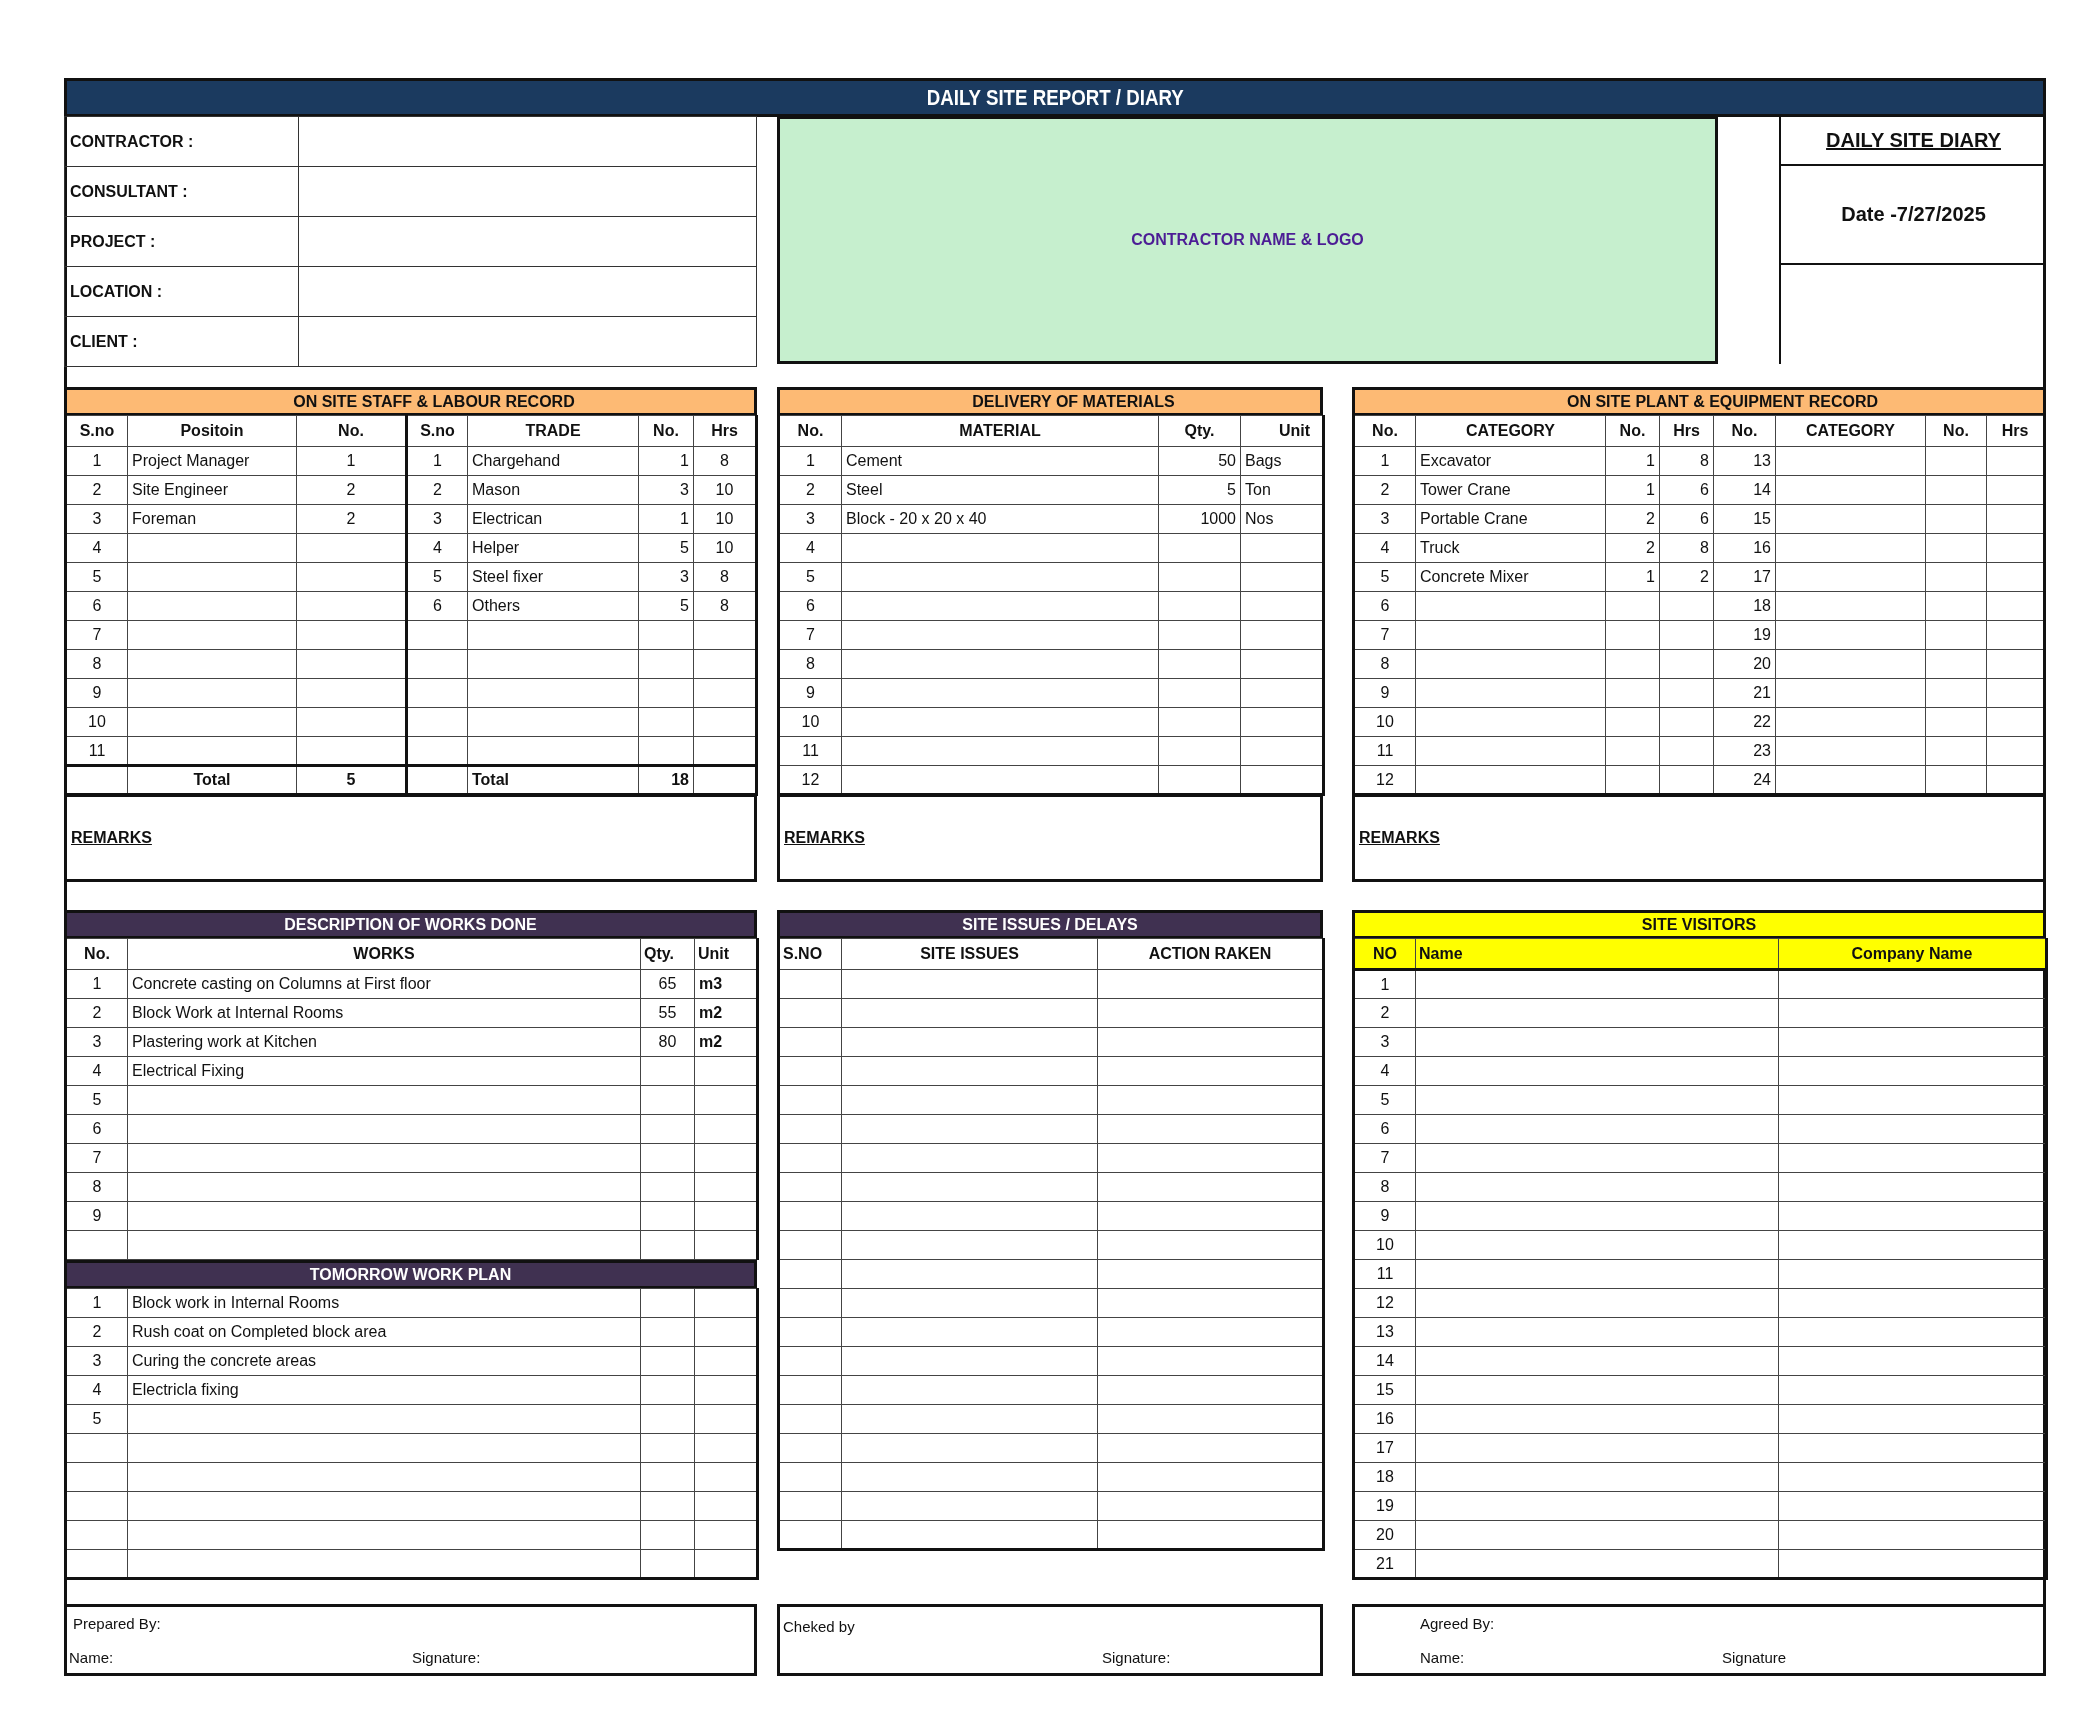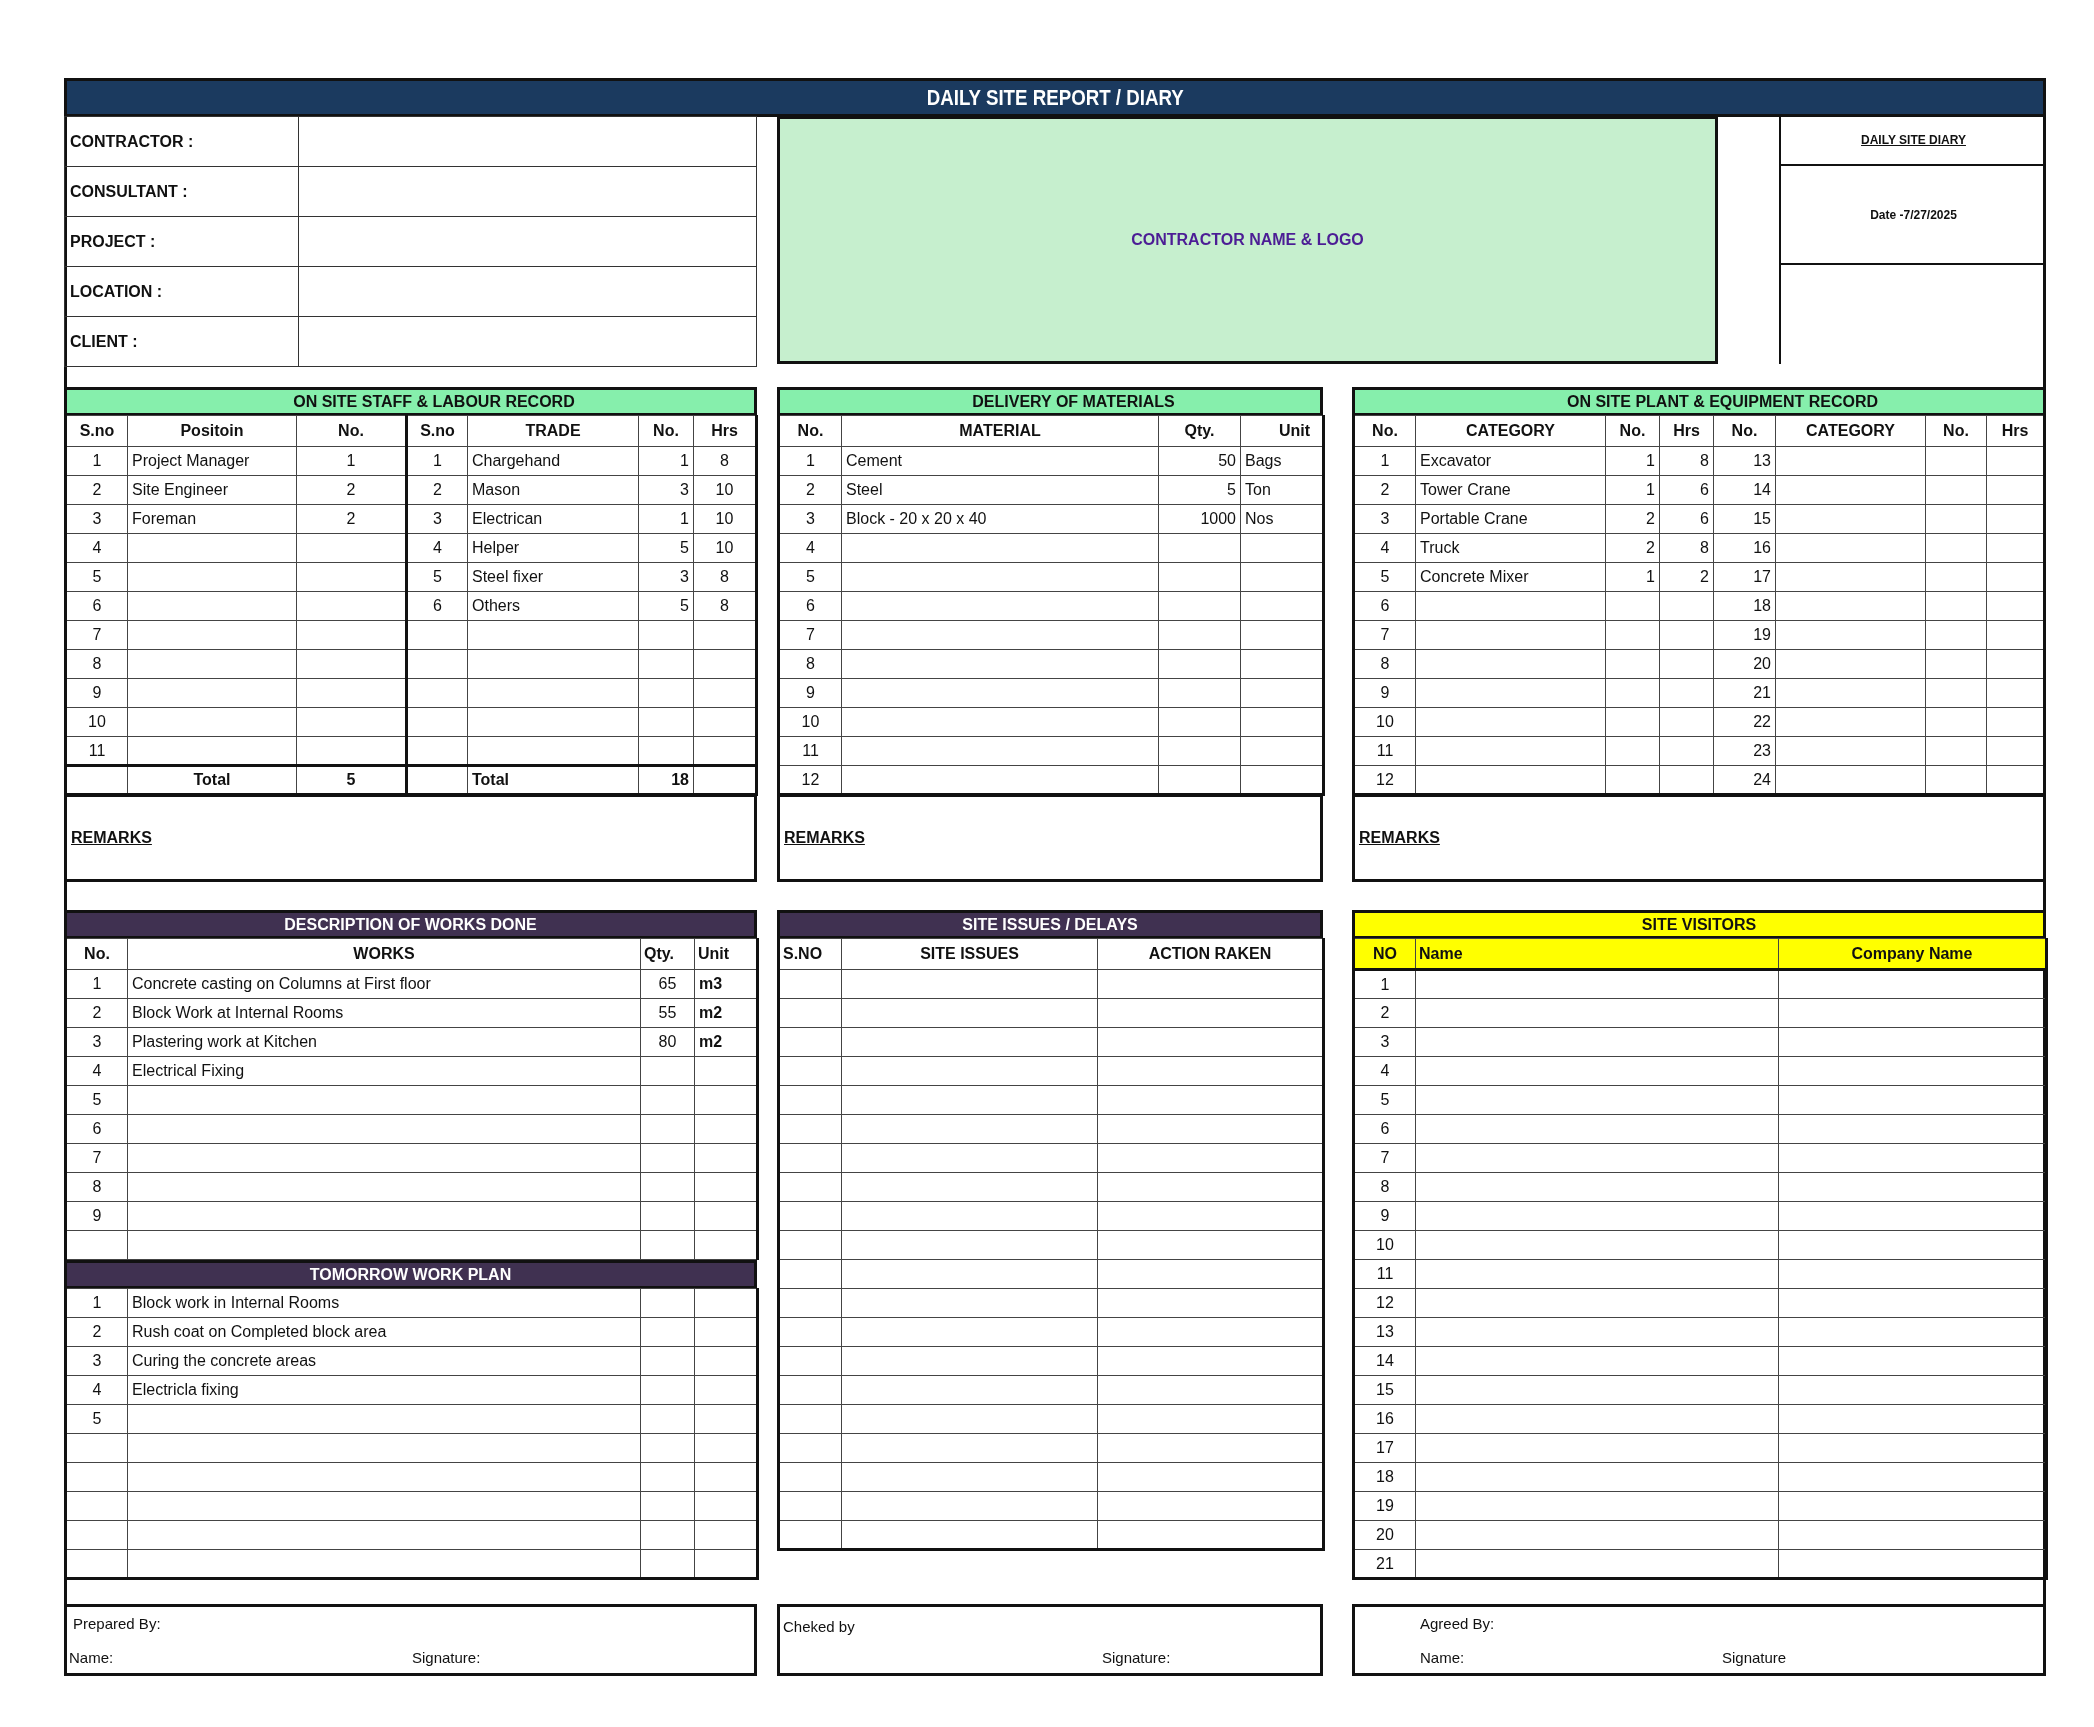--- a/index.html
+++ b/index.html
@@ -18,30 +18,30 @@
   table { border-collapse: collapse; table-layout: fixed; }
   td, th { overflow: hidden; white-space: nowrap; }
   #info { left: 64px; top: 116px; width: 693px; }
   #info td { height: 50px; border: 1.5px solid #333; font-size: 16px; font-weight: bold; padding-left: 5px; }
   #info td.lbl { width: 234px; }
 
   #logo-box { left: 777px; top: 116px; width: 941px; height: 248px; background: #c6efce; border: 3px solid #111;
               display: flex; align-items: center; justify-content: center; color: #4c1d95; font-weight: bold; font-size: 16px; }
 
   #right-info { left: 1779px; top: 116px; width: 267px; height: 248px; border-left: 2px solid #111; }
-  #right-info .cell { border-bottom: 2px solid #111; display: flex; align-items: center; justify-content: center; text-align: center; font-weight: bold; font-size: 12px; }
+  #right-info .cell { border-bottom: 2px solid #111; display: flex; align-items: center; justify-content: center; text-align: center; font-weight: bold; font-size: 20px; }
   #diary-title { height: 50px; text-decoration: underline; }
   #date-cell { height: 99px; }
   #ref-cell { height: 100px; flex-direction: column; line-height: 23px; }
 
   
   .grid td { border: 1.5px solid #444; font-size: 16px; height: 29px; padding: 0 4px; }
   .grid th { border: 1.5px solid #444; font-size: 16px; font-weight: bold; height: 31px; text-align: center; }
   .sect-head { height: 28px; font-weight: bold; font-size: 16px; display: flex; align-items: center; justify-content: center; border: 3px solid #111; border-bottom: 2px solid #111; }
-  .orange { background: #86efac; padding-left: 47px; }
+  .orange { background: #fdba74; padding-left: 47px; }
   .purple { background: #403151; color: #fff; }
   .yellow { background: #ffff00; }
   .c { text-align: center; }
   .r { text-align: right; }
   .l { text-align: left; }
   .boxed { border: 3px solid #111; }
 
   .remarks { border: 3px solid #111; display: flex; align-items: center; font-weight: bold; font-size: 16px; padding-left: 4px; }
   .remarks span { text-decoration: underline; }
 

